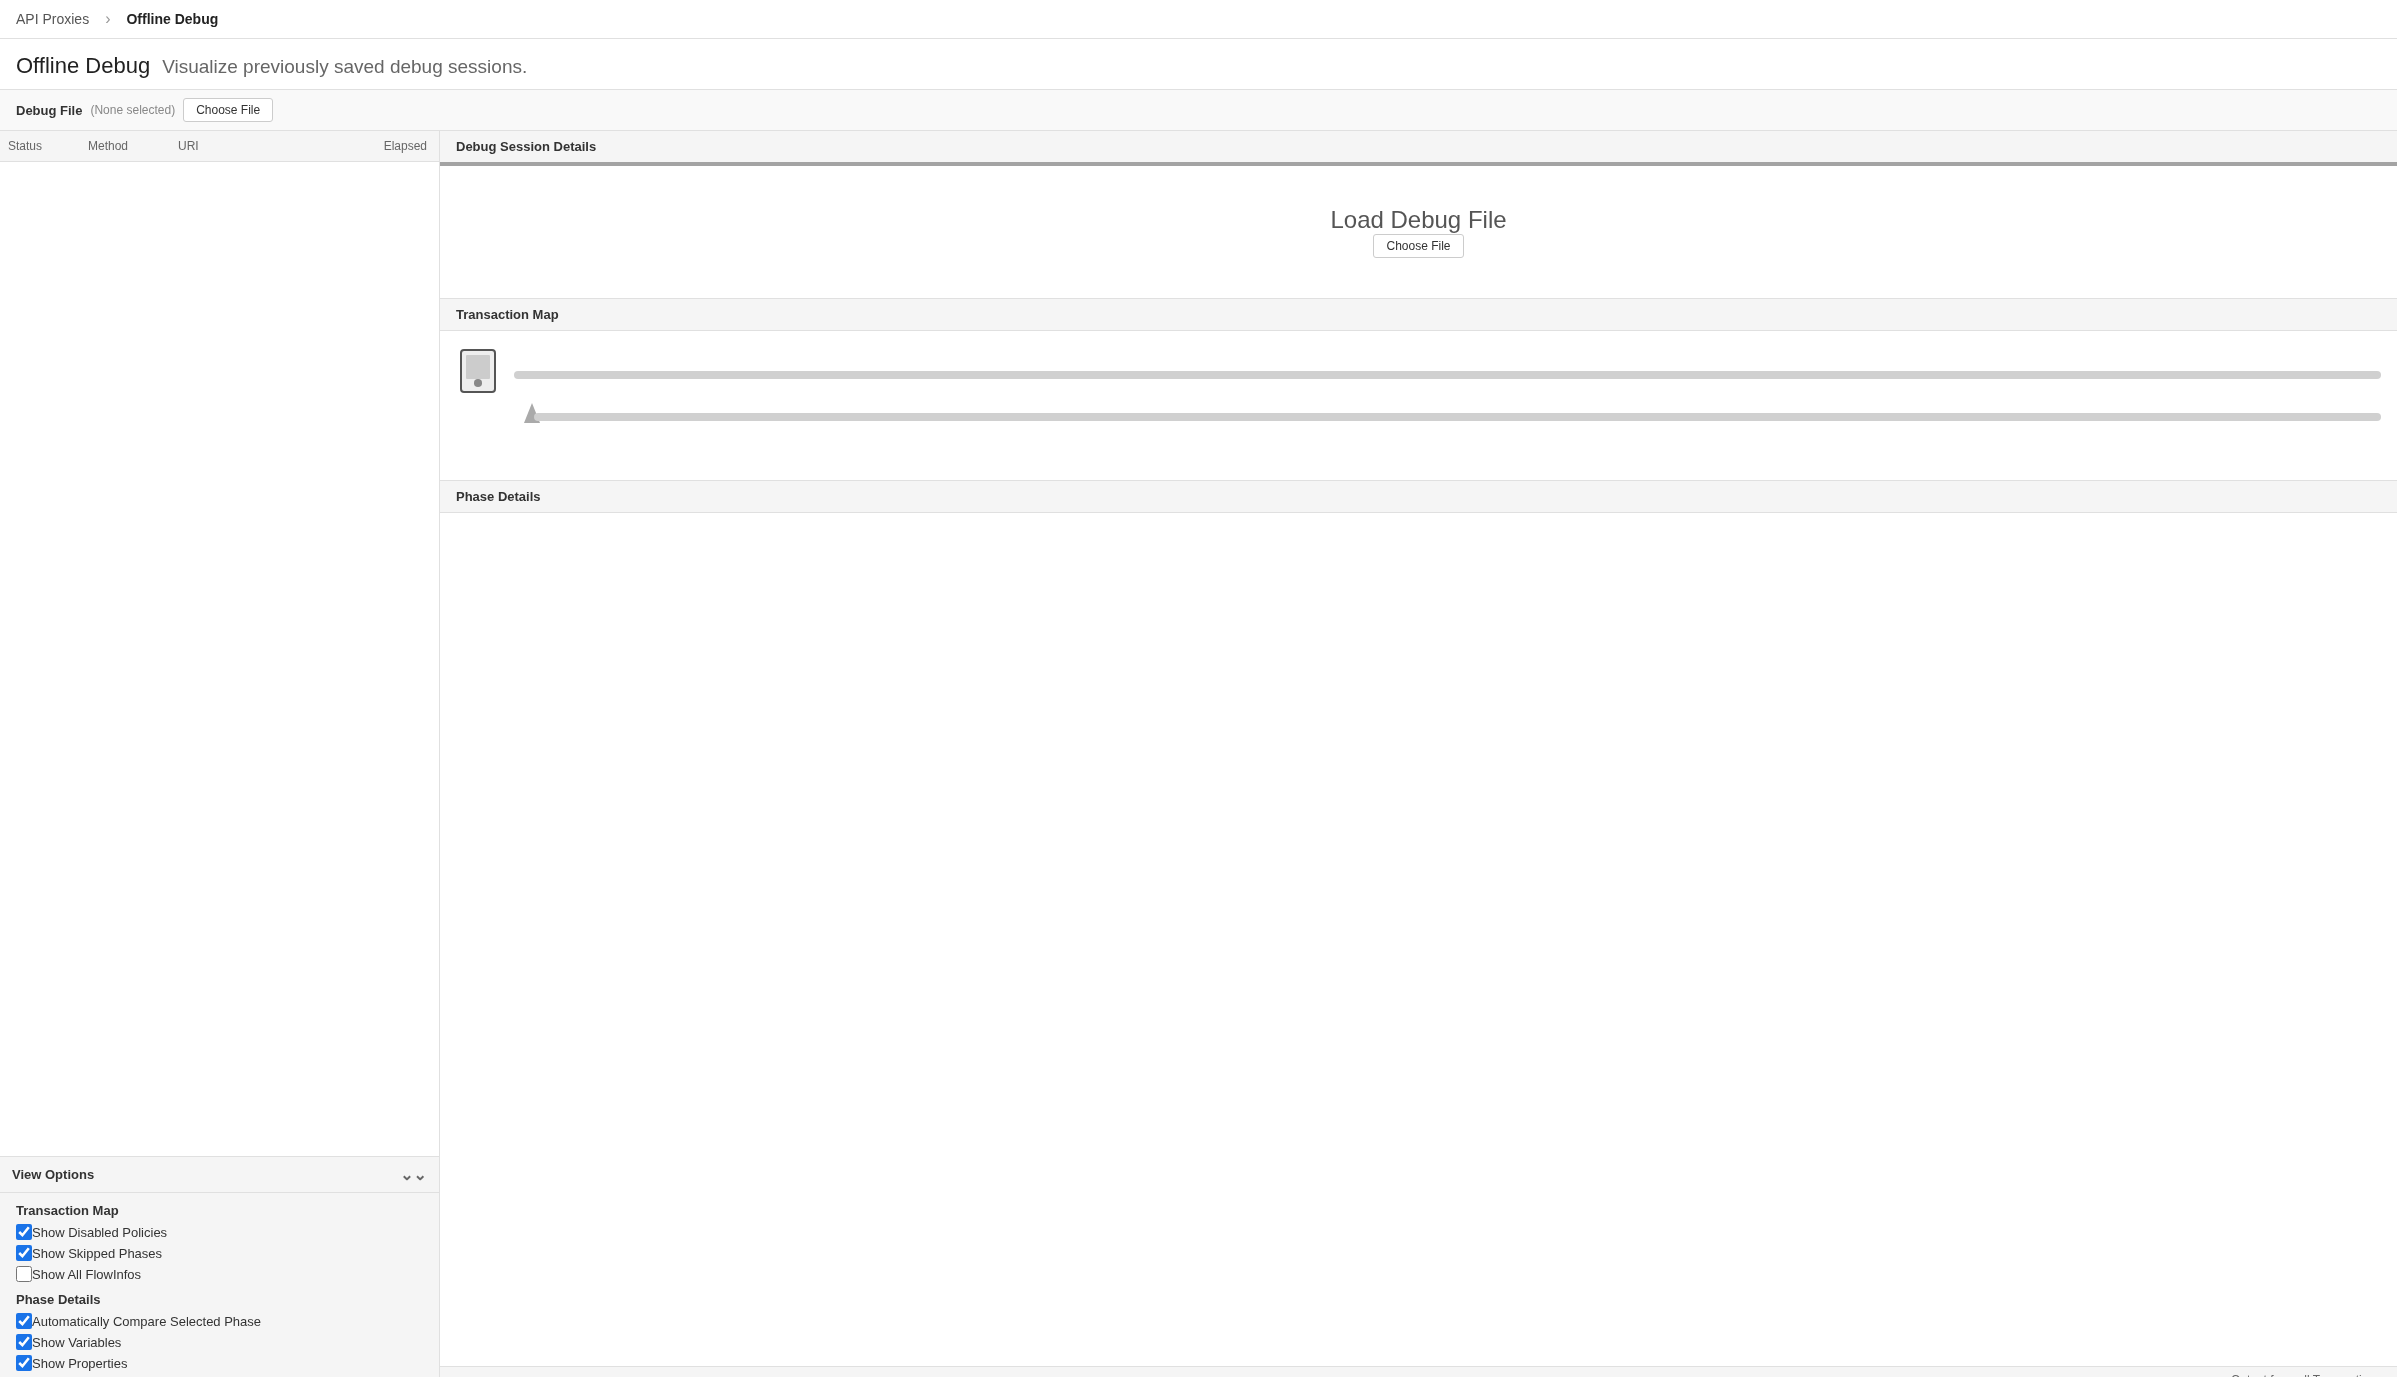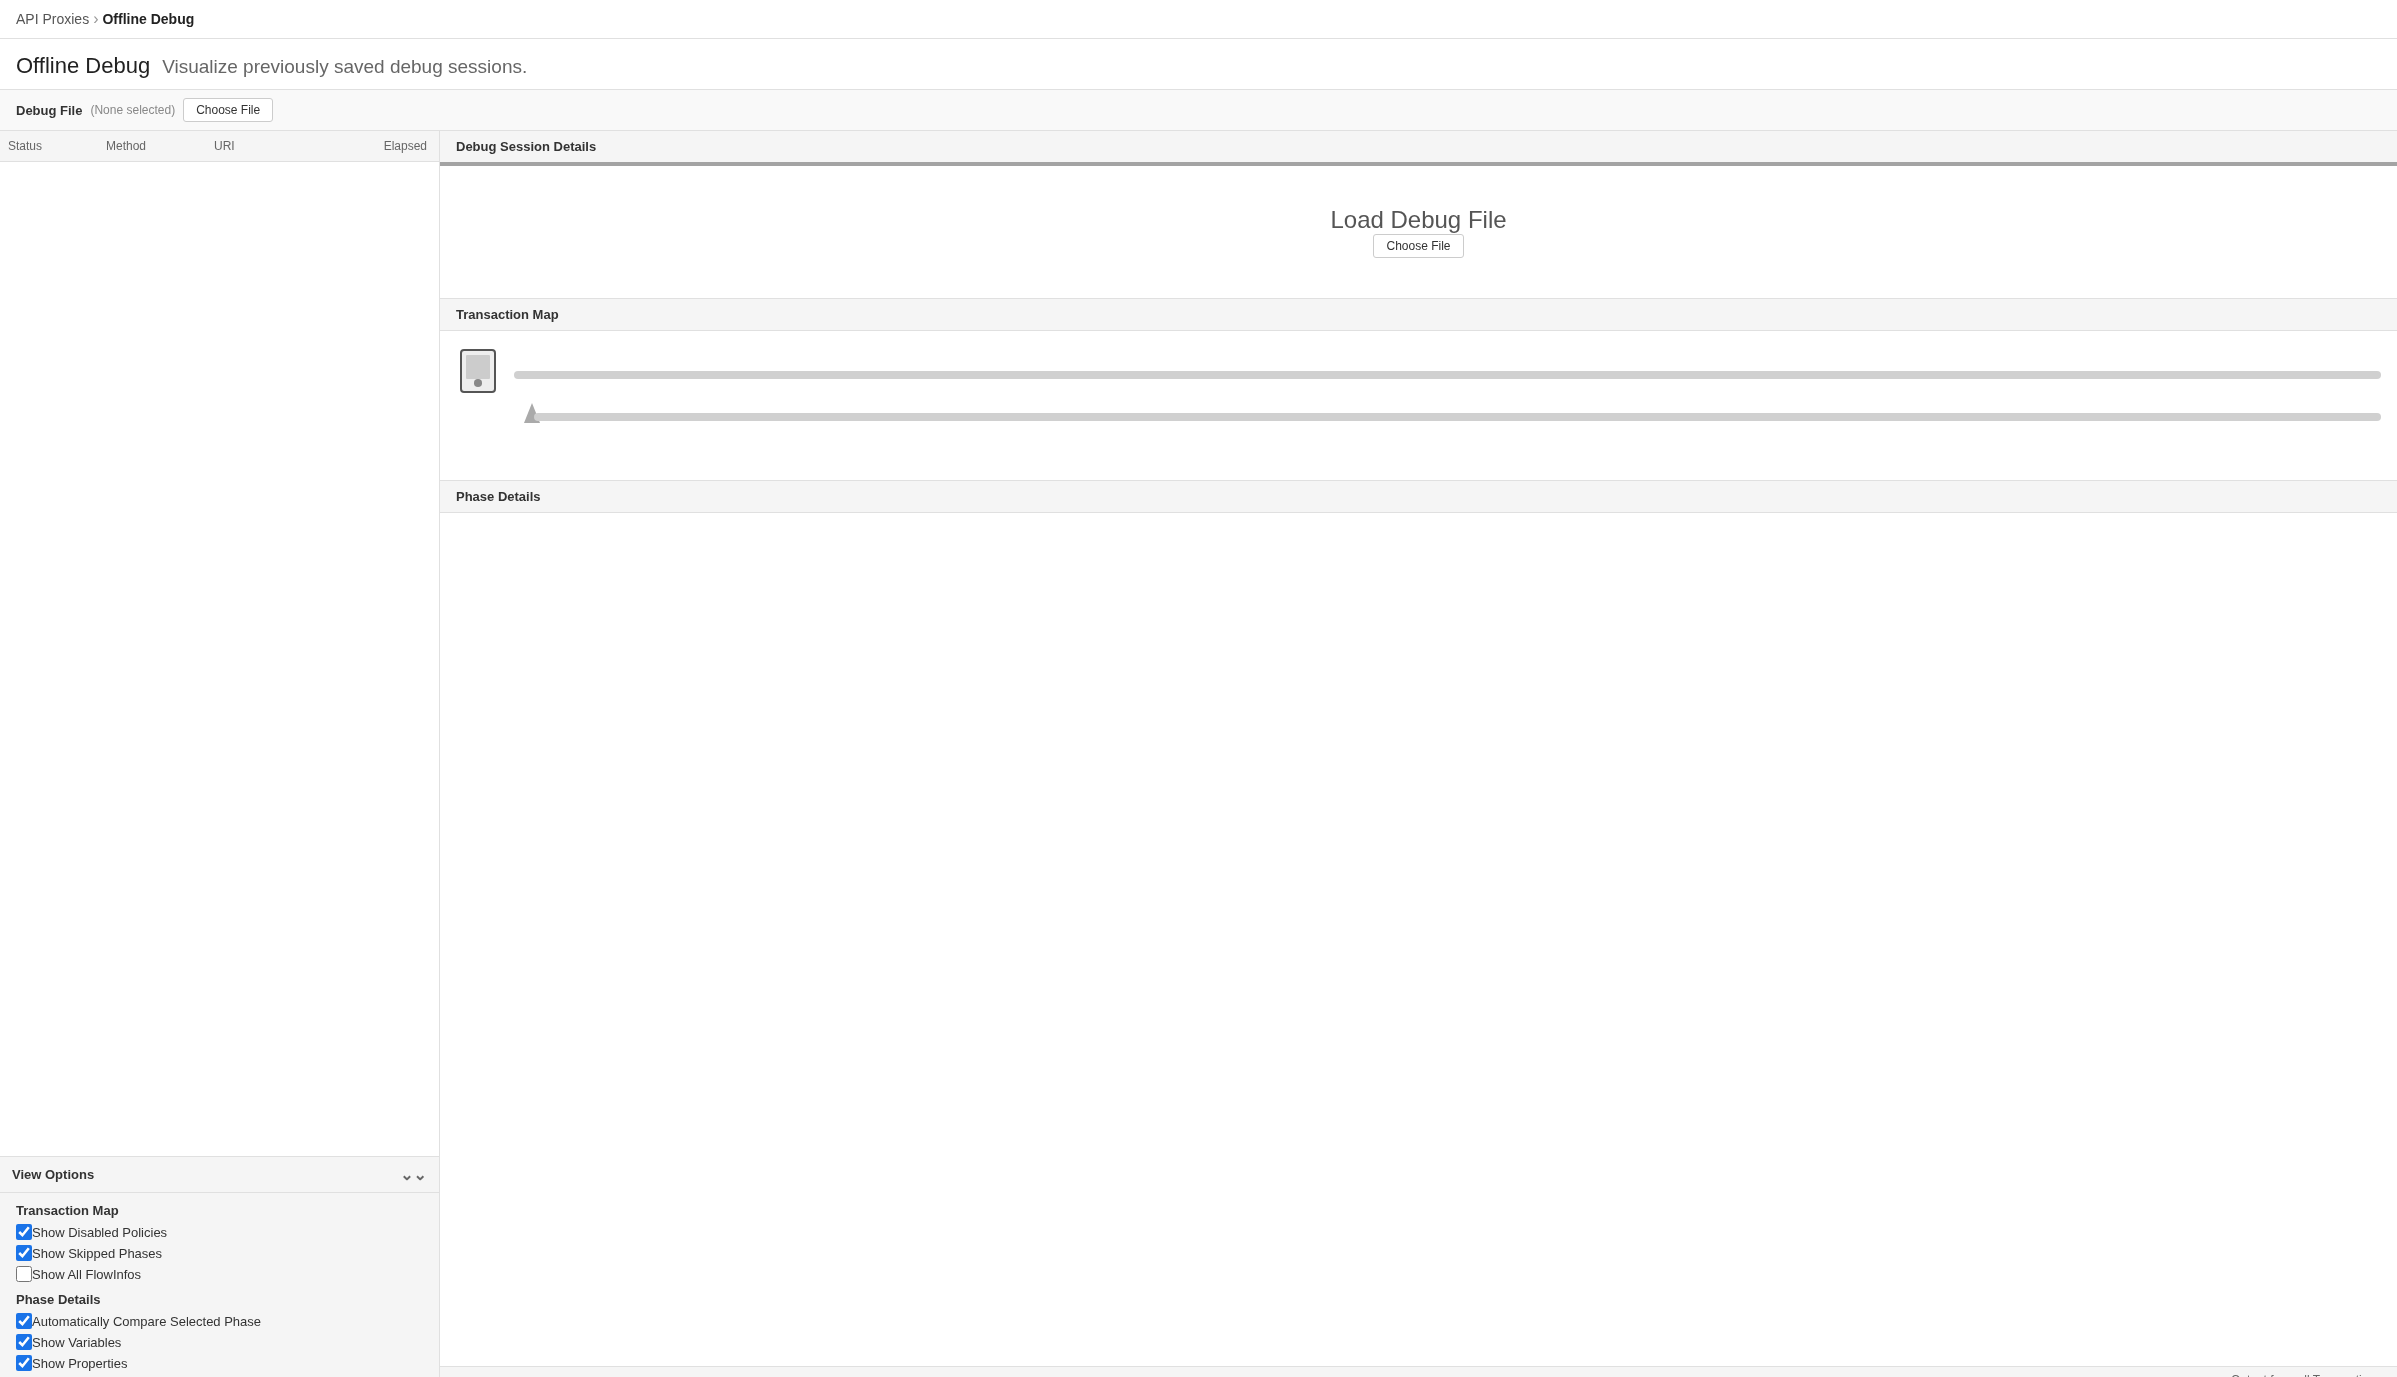--- a/index.html
+++ b/index.html
@@ -6,21 +6,21 @@
     body { font-family: Arial, sans-serif; font-size: 13px; color: #333; background: #fff; }
 
     
     .breadcrumb {
       padding: 10px 16px;
       font-size: 14px;
       color: #555;
       border-bottom: 1px solid #e0e0e0;
       display: flex;
       align-items: center;
-      gap: 4px;
+      gap: 16px;
     }
     .breadcrumb .separator { color: #999; font-size: 16px; }
     .breadcrumb .current { font-weight: bold; color: #222; }
 
     
     .page-header {
       padding: 14px 16px 10px;
       border-bottom: 1px solid #e0e0e0;
       display: flex;
       align-items: baseline;
@@ -64,21 +64,20 @@
       display: flex;
       flex-direction: column;
     }
 
     
     .table-header {
       display: flex;
       border-bottom: 1px solid #e0e0e0;
       background: #f5f5f5;
       padding: 6px 0;
-      gap: 18px;
     }
     .table-col {
       font-size: 12px;
       color: #666;
       padding: 2px 8px;
     }
     .col-status { width: 80px; }
     .col-method { width: 90px; }
     .col-uri { flex: 1; }
     .col-elapsed { width: 80px; text-align: right; padding-right: 12px; }

